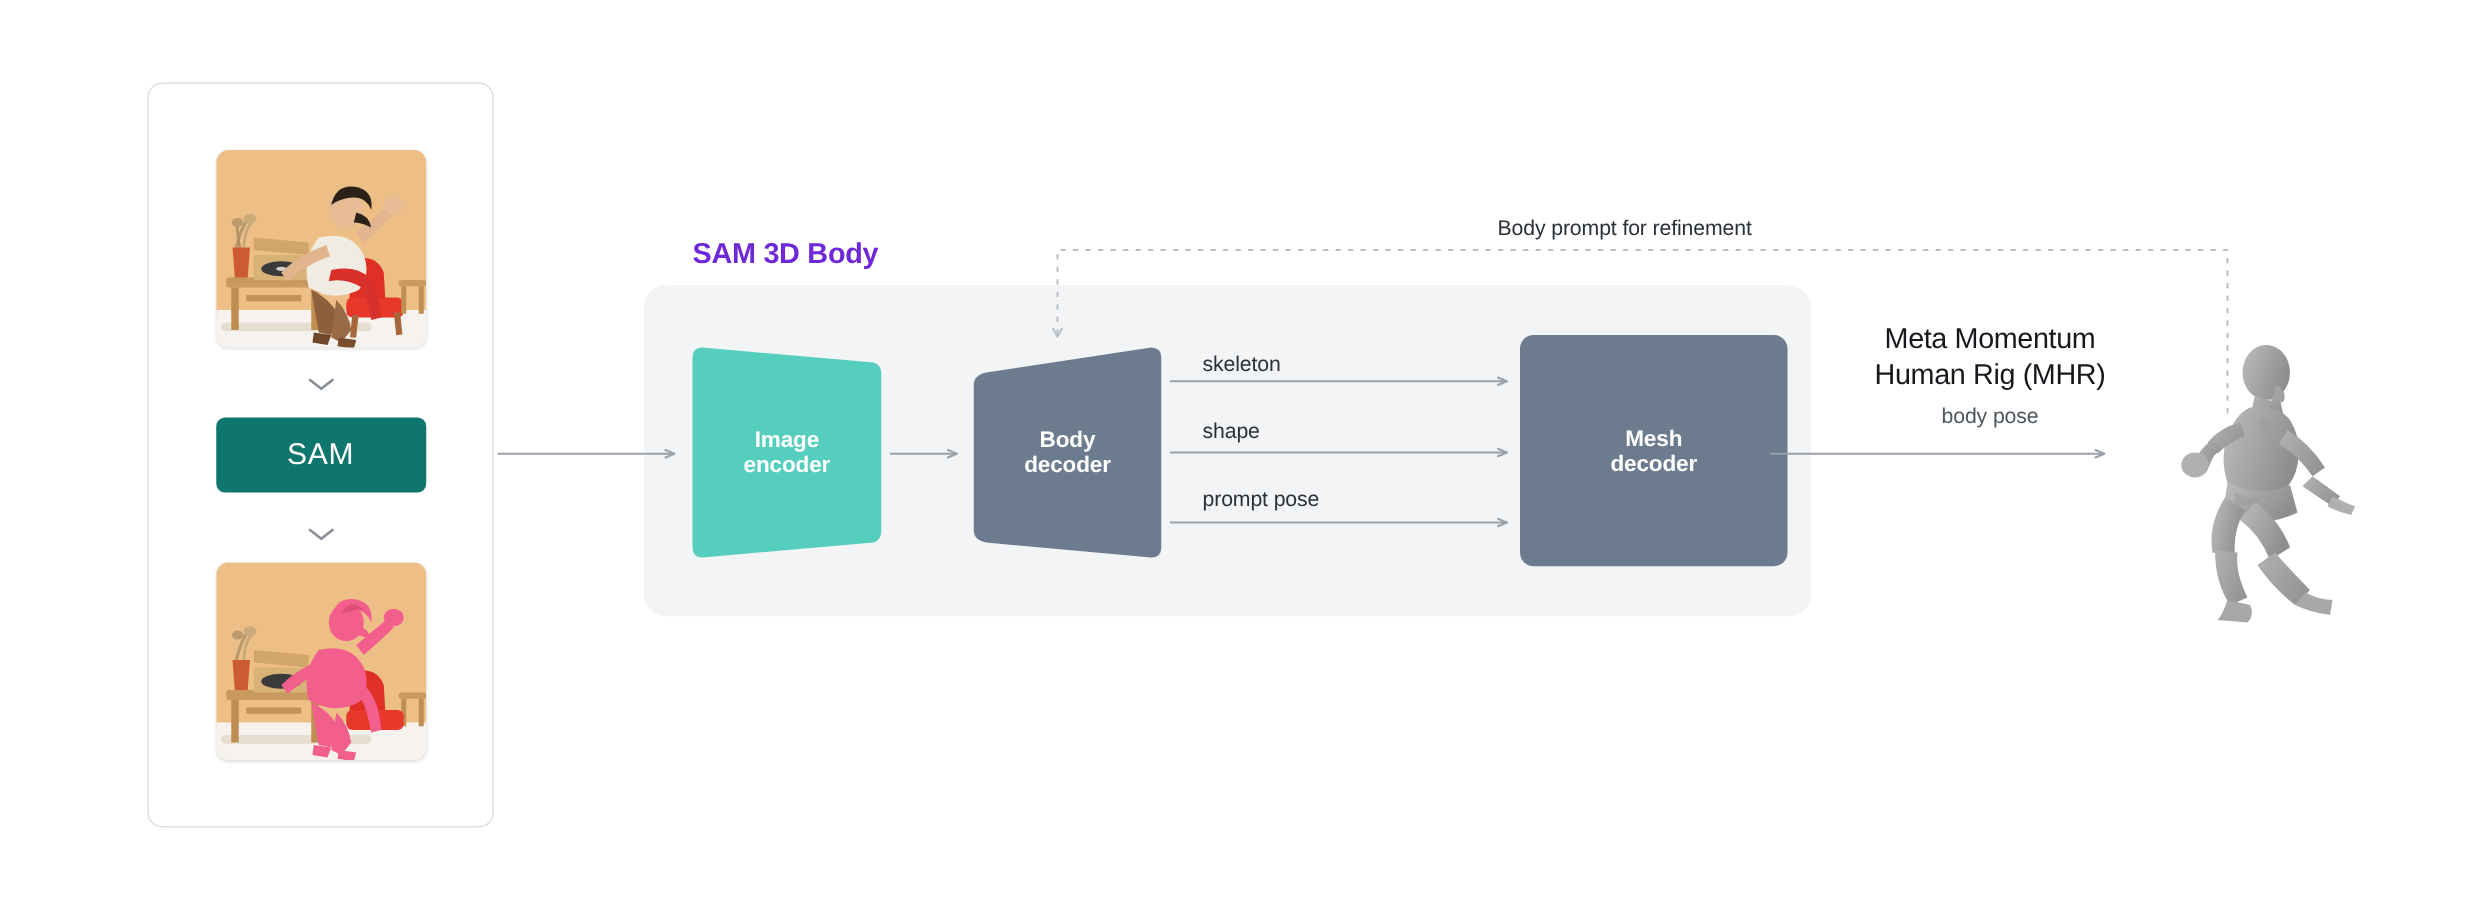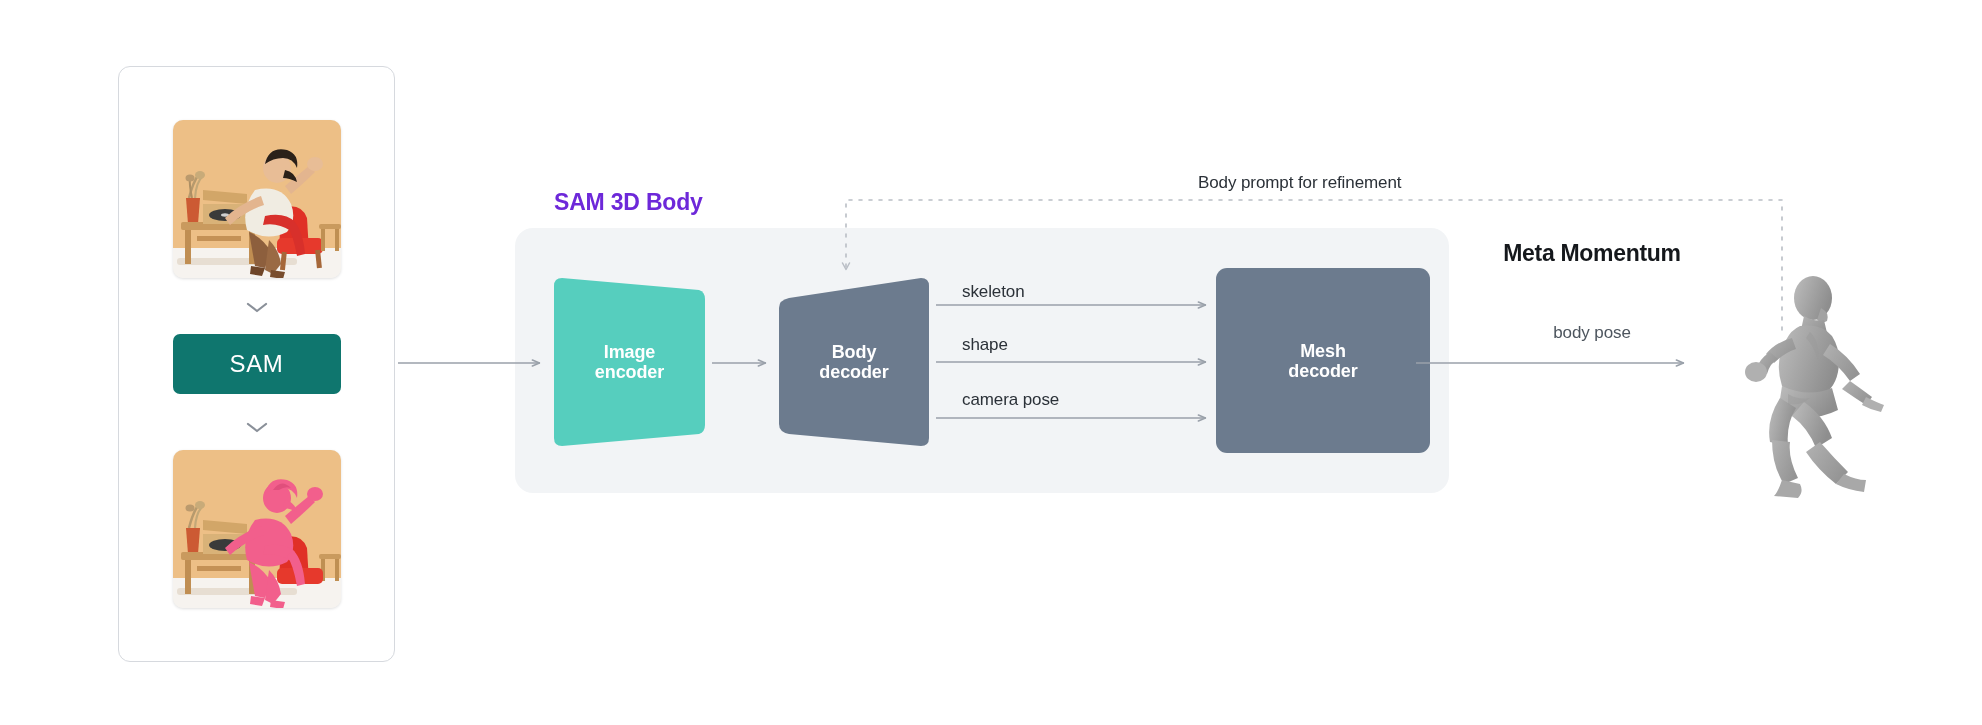--- a/index.html
+++ b/index.html
@@ -166,25 +166,25 @@
     font-size: 17px;
     color: #2b3138;
     white-space: nowrap;
     letter-spacing: -0.1px;
   }
 
   
   #output-title {
     position: absolute;
     left: 1478px;
-    top: 239px;
+    top: 256px;
     width: 228px;
     text-align: center;
     font-size: 23px;
-    font-weight: bold;
+    font-weight: normal;
     color: #15181c;
     line-height: 1.24;
     letter-spacing: -0.3px;
   }
   #output-subtitle {
     position: absolute;
     left: 1478px;
     top: 323px;
     width: 228px;
     text-align: center;
@@ -344,21 +344,21 @@
 
   <div id="mesh-decoder">
     <div class="blk-label">
       <div>Mesh</div>
       <div>decoder</div>
     </div>
   </div>
 
   <div class="flow-label" id="lbl-skeleton">skeleton</div>
   <div class="flow-label" id="lbl-shape">shape</div>
-  <div class="flow-label" id="lbl-camerapose">camera pose</div>
+  <div class="flow-label" id="lbl-camerapose">prompt pose</div>
   <div id="lbl-userprompt">Body prompt for refinement</div>
 
   <svg id="wires">
     <defs>
       <marker id="arw" markerWidth="10" markerHeight="10" refX="8.6" refY="4" orient="auto" markerUnits="userSpaceOnUse">
         <path d="M1 1 L8 4 L1 7" fill="none" stroke="#9aa1aa" stroke-width="1.6" stroke-linecap="round" stroke-linejoin="round"></path>
       </marker>
       <marker id="arw-d" markerWidth="11" markerHeight="11" refX="8.5" refY="5" orient="auto" markerUnits="userSpaceOnUse">
         <path d="M1.5 1.5 L8 5 L1.5 8.5" fill="none" stroke="#b9bec5" stroke-width="1.5" stroke-linecap="round" stroke-linejoin="round"></path>
       </marker>
@@ -372,20 +372,21 @@
     <line x1="936" y1="362" x2="1206" y2="362" stroke="#9aa1aa" stroke-width="1.5" marker-end="url(#arw)"></line>
     <line x1="936" y1="418" x2="1206" y2="418" stroke="#9aa1aa" stroke-width="1.5" marker-end="url(#arw)"></line>
 
     <line x1="1416" y1="363" x2="1684" y2="363" stroke="#9aa1aa" stroke-width="1.5" marker-end="url(#arw)"></line>
 
     <path d="M1782 330 L1782 200 L846 200 L846 270" fill="none" stroke="#b9bec5" stroke-width="1.6" stroke-dasharray="3 7" stroke-linecap="round" marker-end="url(#arw-d)"></path>
   </svg>
 
   <div id="output-title">
     <div>Meta Momentum</div>
+    <div>Human Rig (MHR)</div>
   </div>
   <div id="output-subtitle">body pose</div>
 
   <div id="body-mesh-figure">
     <svg viewBox="0 0 220 240">
       <defs>
         <linearGradient id="mg" x1="0" y1="0" x2="1" y2="0.4">
           <stop offset="0%" stop-color="#bdbdbd"></stop>
           <stop offset="45%" stop-color="#a8a8a8"></stop>
           <stop offset="100%" stop-color="#8e8e8e"></stop>

